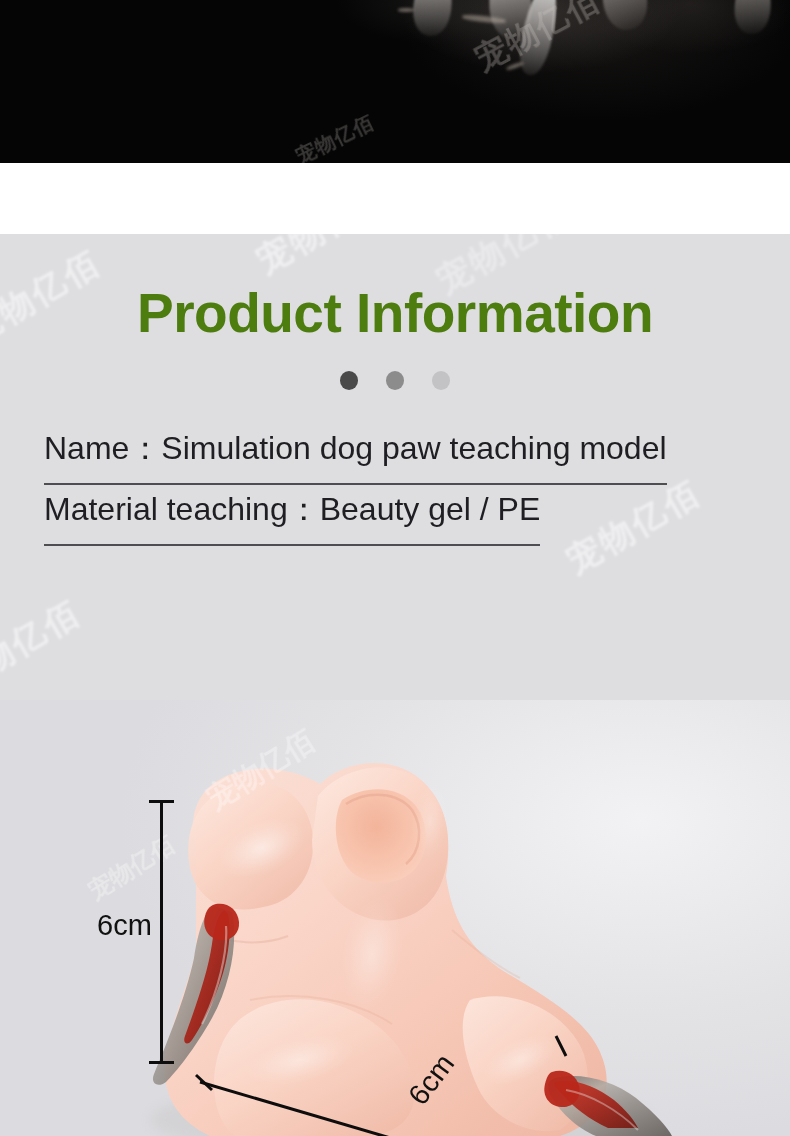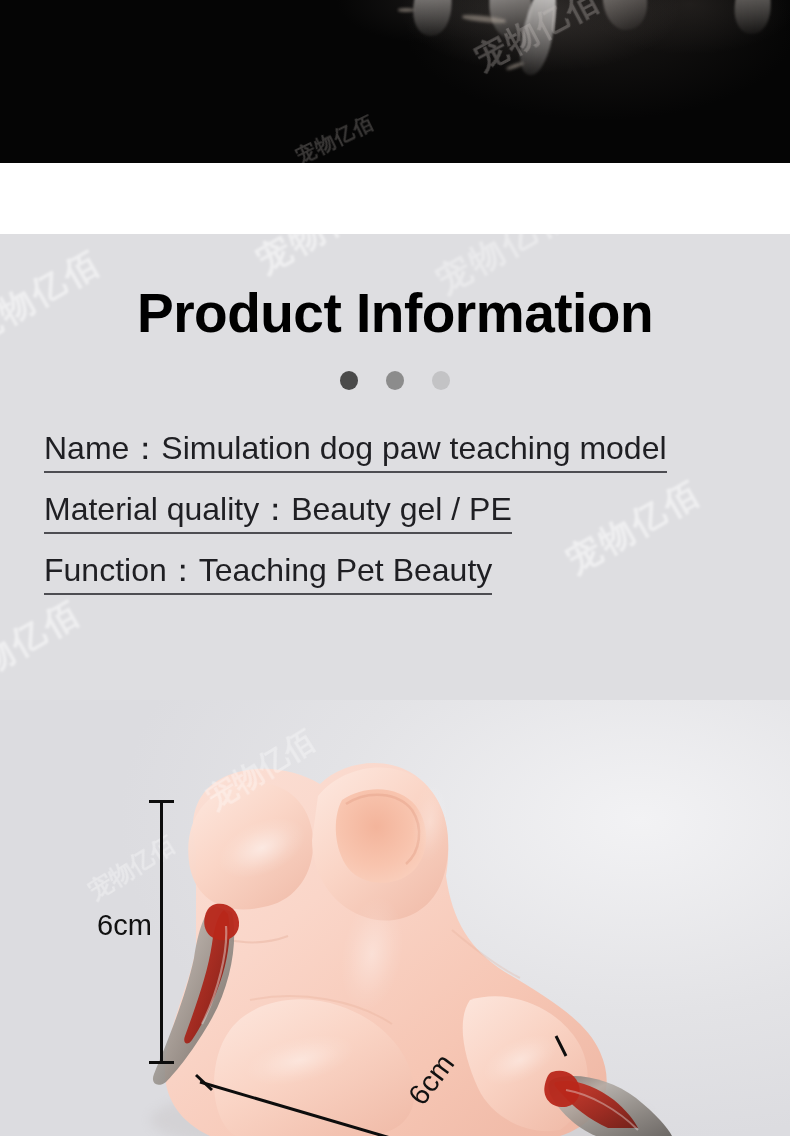--- a/index.html
+++ b/index.html
@@ -97,21 +97,21 @@
     display:flex; justify-content:center; align-items:center; gap:28px;
   }
   .dot { width:18px; height:19px; border-radius:50%; }
 
   
   .specs { position:absolute; left:44px; top:432px; width:720px; }
   .spec-line {
     position:relative;
     font-size:32px; color:#1f1f23; font-weight:400;
     line-height:1.0; white-space:nowrap;
-    padding-bottom:9px; margin-bottom:39px;
+    padding-bottom:21px; margin-bottom:39px;
     display:inline-block;
   }
   .spec-row { display:block; height:61px; }
   .spec-underline {
     position:absolute; left:0; bottom:0; height:2px;
     background:#4d4d52; width:100%;
   }
   .spec-label { font-weight:400; }
   .spec-value { font-weight:400; }
 
@@ -169,44 +169,38 @@
   <div class="info-section">
     <div class="wm wm-a">宠物亿佰</div>
     <div class="wm wm-b">宠物亿佰</div>
     <div class="wm wm-c">宠物亿佰</div>
     <div class="wm wm-d">宠物亿佰</div>
     <div class="wm wm-e">宠物亿佰</div>
     <div class="wm wm-f">宠物亿佰</div>
     <div class="wm wm-g">宠物亿佰</div>
   </div>
 
-  <div class="title" style="color: #000000;">Product Information</div>
+  <div class="title" style="color: #4d7c0f;">Product Information</div>
 
   <div class="dots">
     <span class="dot" style="background: rgb(74, 74, 74);"></span>
     <span class="dot" style="background: rgb(140, 140, 140);"></span>
     <span class="dot" style="background: rgb(195, 195, 197);"></span>
   </div>
 
   <div class="specs">
     <div class="spec-row">
       <div class="spec-line">
         <span class="spec-label">Name：</span><span class="spec-value">Simulation dog paw teaching model</span>
         <span class="spec-underline"></span>
       </div>
     </div>
     <div class="spec-row">
       <div class="spec-line">
-        <span class="spec-label">Material quality：</span><span class="spec-value">Beauty gel / PE</span>
-        <span class="spec-underline"></span>
-      </div>
-    </div>
-    <div class="spec-row">
-      <div class="spec-line">
-        <span class="spec-label">Function：</span><span class="spec-value">Teaching Pet Beauty</span>
+        <span class="spec-label">Material teaching：</span><span class="spec-value">Beauty gel / PE</span>
         <span class="spec-underline"></span>
       </div>
     </div>
   </div>
 
   <div class="photo">
     <div class="photo-bg"></div>
     <svg width="790" height="436" viewBox="0 0 790 436" style="position:absolute;left:0;top:0;">
       <defs>
         <linearGradient id="skinA" x1="0" y1="0" x2="1" y2="1">

